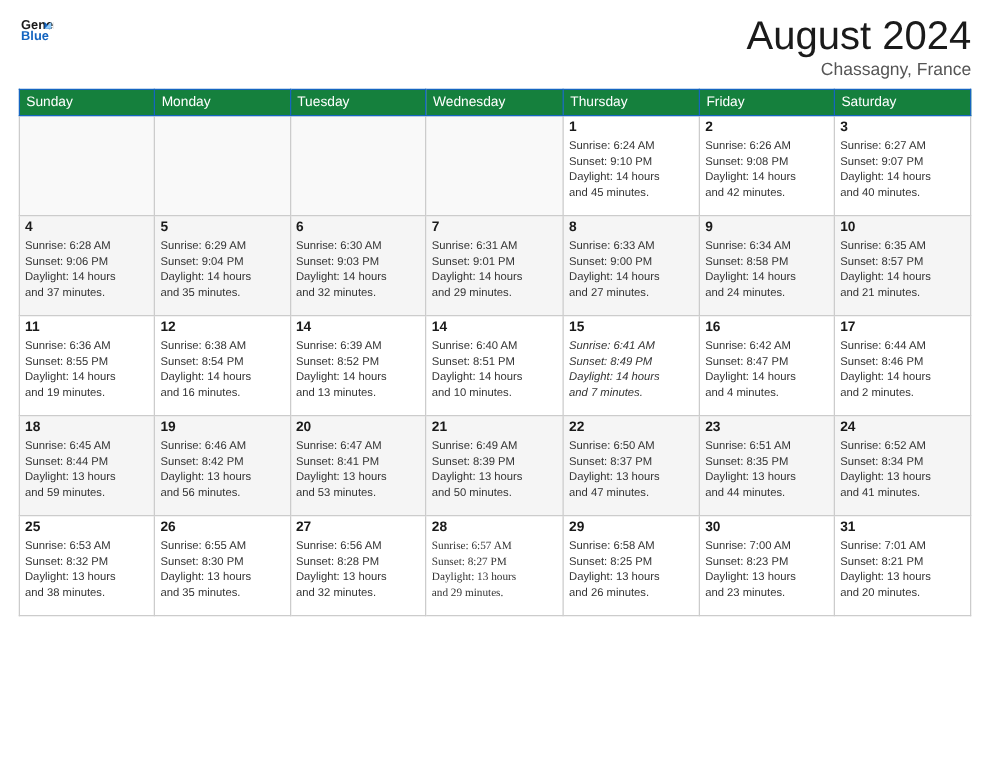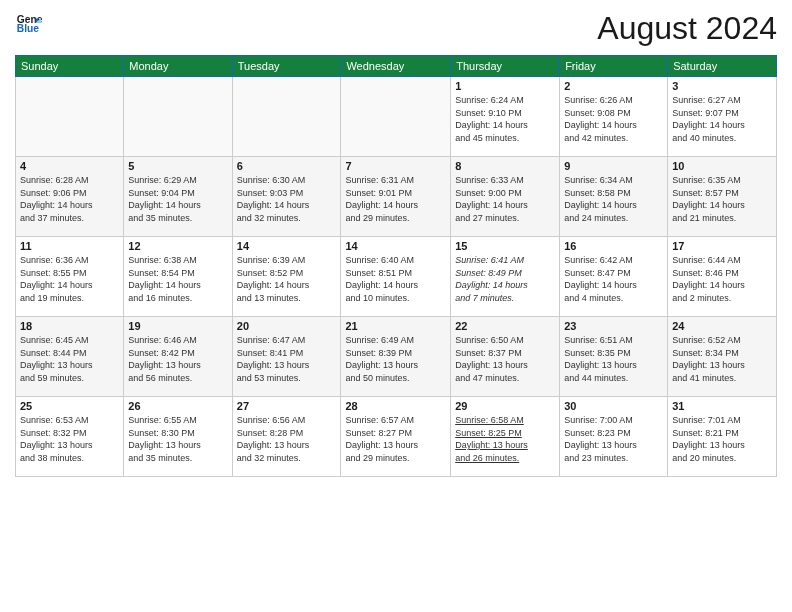--- a/index.html
+++ b/index.html
@@ -90,20 +90,21 @@
     <div class="logo">
       <svg class="logo-icon" viewBox="0 0 30 30">
         <text x="2" y="14" font-size="11" font-weight="bold" fill="#1a1a1a">General</text>
         <text x="2" y="24" font-size="11" font-weight="bold" fill="#1565c0">Blue</text>
         <polygon points="22,8 28,14 22,14" fill="#1565c0"></polygon>
         <polygon points="22,14 28,14 28,8" fill="#90caf9"></polygon>
       </svg>
     </div>
     <div class="title-block">
       <div class="month-title">August 2024</div>
+      <div class="location">Chassagny, France</div>
     </div>
   </div>
 
   <table class="calendar">
     <thead>
       <tr>
         <th>Sunday</th>
         <th>Monday</th>
         <th>Tuesday</th>
         <th>Wednesday</th>
@@ -310,28 +311,28 @@
           </td>
           <td>
             <div class="day-number">27</div>
             <div class="day-info" style="white-space: pre-line;">Sunrise: 6:56 AM
 Sunset: 8:28 PM
 Daylight: 13 hours
 and 32 minutes.</div>
           </td>
           <td>
             <div class="day-number">28</div>
-            <div class="day-info" style="white-space: pre-line;">Sunrise: 6:57 AM
+            <div class="day-info" style="white-space: pre-line; font-family: Liberation Serif, serif;">Sunrise: 6:57 AM
 Sunset: 8:27 PM
 Daylight: 13 hours
 and 29 minutes.</div>
           </td>
           <td>
             <div class="day-number">29</div>
-            <div class="day-info" style="white-space: pre-line; text-decoration: underline;">Sunrise: 6:58 AM
+            <div class="day-info" style="white-space: pre-line;">Sunrise: 6:58 AM
 Sunset: 8:25 PM
 Daylight: 13 hours
 and 26 minutes.</div>
           </td>
           <td>
             <div class="day-number">30</div>
             <div class="day-info" style="white-space: pre-line;">Sunrise: 7:00 AM
 Sunset: 8:23 PM
 Daylight: 13 hours
 and 23 minutes.</div>

